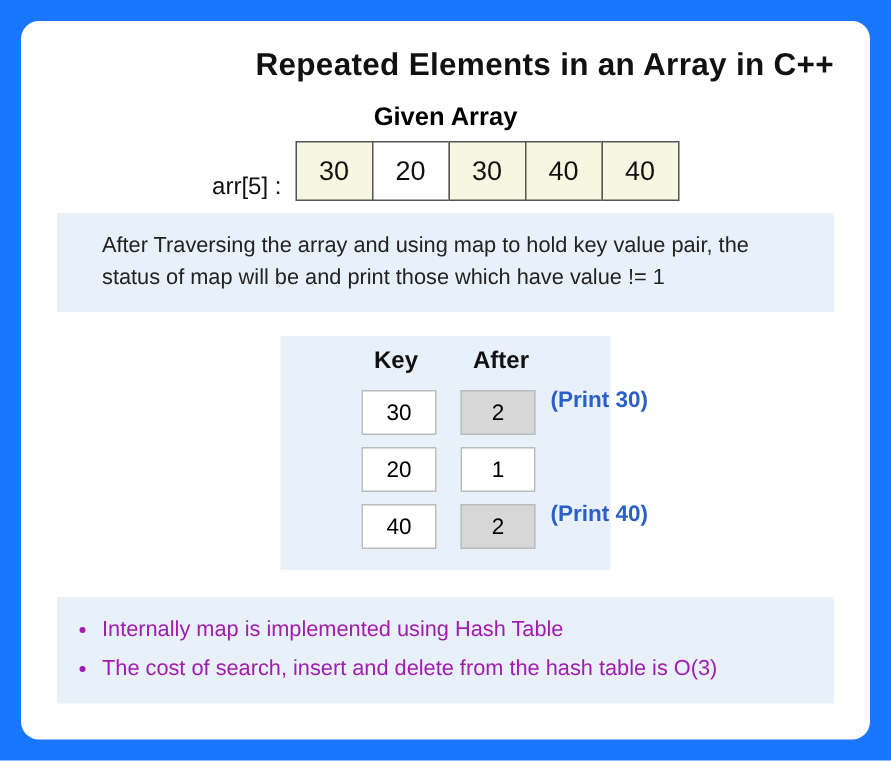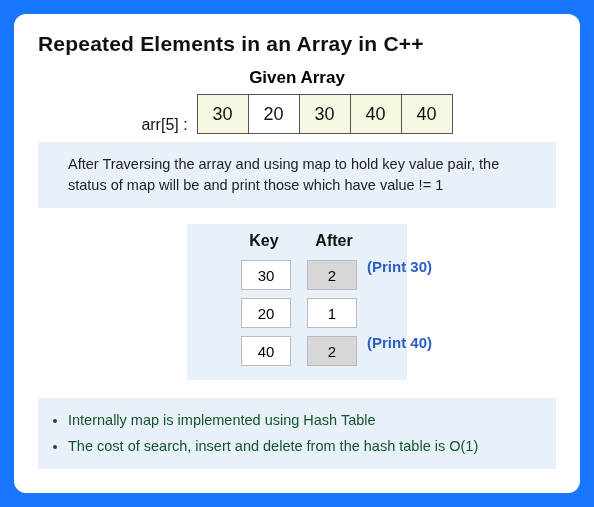--- a/index.html
+++ b/index.html
@@ -11,21 +11,21 @@
     padding: 14px;
   }
   .card {
     background: #fff;
     border-radius: 12px;
     width: 100%;
     height: 100%;
     padding: 18px 24px;
   }
   .title {
-    text-align: left;
+    text-align: right;
     font-size: 21px;
     font-weight: 700;
     color: #111;
     margin-bottom: 12px;
     letter-spacing: 0.2px;
   }
   .subtitle {
     text-align: center;
     font-size: 17px;
     font-weight: 600;
@@ -115,21 +115,21 @@
     position: absolute;
     font-size: 15px;
     font-weight: 600;
     color: #2b5fc7;
     white-space: nowrap;
   }
   .bullets {
     background: #e8f0fa;
     padding: 12px 16px;
     font-size: 14.5px;
-    color: #14532d;
+    color: #a21caf;
   }
   .bullets li {
     list-style: disc;
     margin-left: 14px;
     margin-bottom: 6px;
     line-height: 1.4;
   }
   .bullets li:last-child { margin-bottom: 0; }
 </style>
 </head>
@@ -172,16 +172,16 @@
         <div class="kv-cell">40</div>
         <div class="kv-cell grey">2</div>
       </div>
     </div>
     <div class="print-label" style="left: 250px; top: 34px;">(Print 30)</div>
     <div class="print-label" style="left: 250px; top: 110px;">(Print 40)</div>
   </div>
 
   <ul class="bullets">
     <li>Internally map is implemented using Hash Table</li>
-    <li>The cost of search, insert and delete from the hash table is O(1)</li>
+    <li>The cost of search, insert and delete from the hash table is O(3)</li>
   </ul>
 
 </div>
 
 </body></html>

